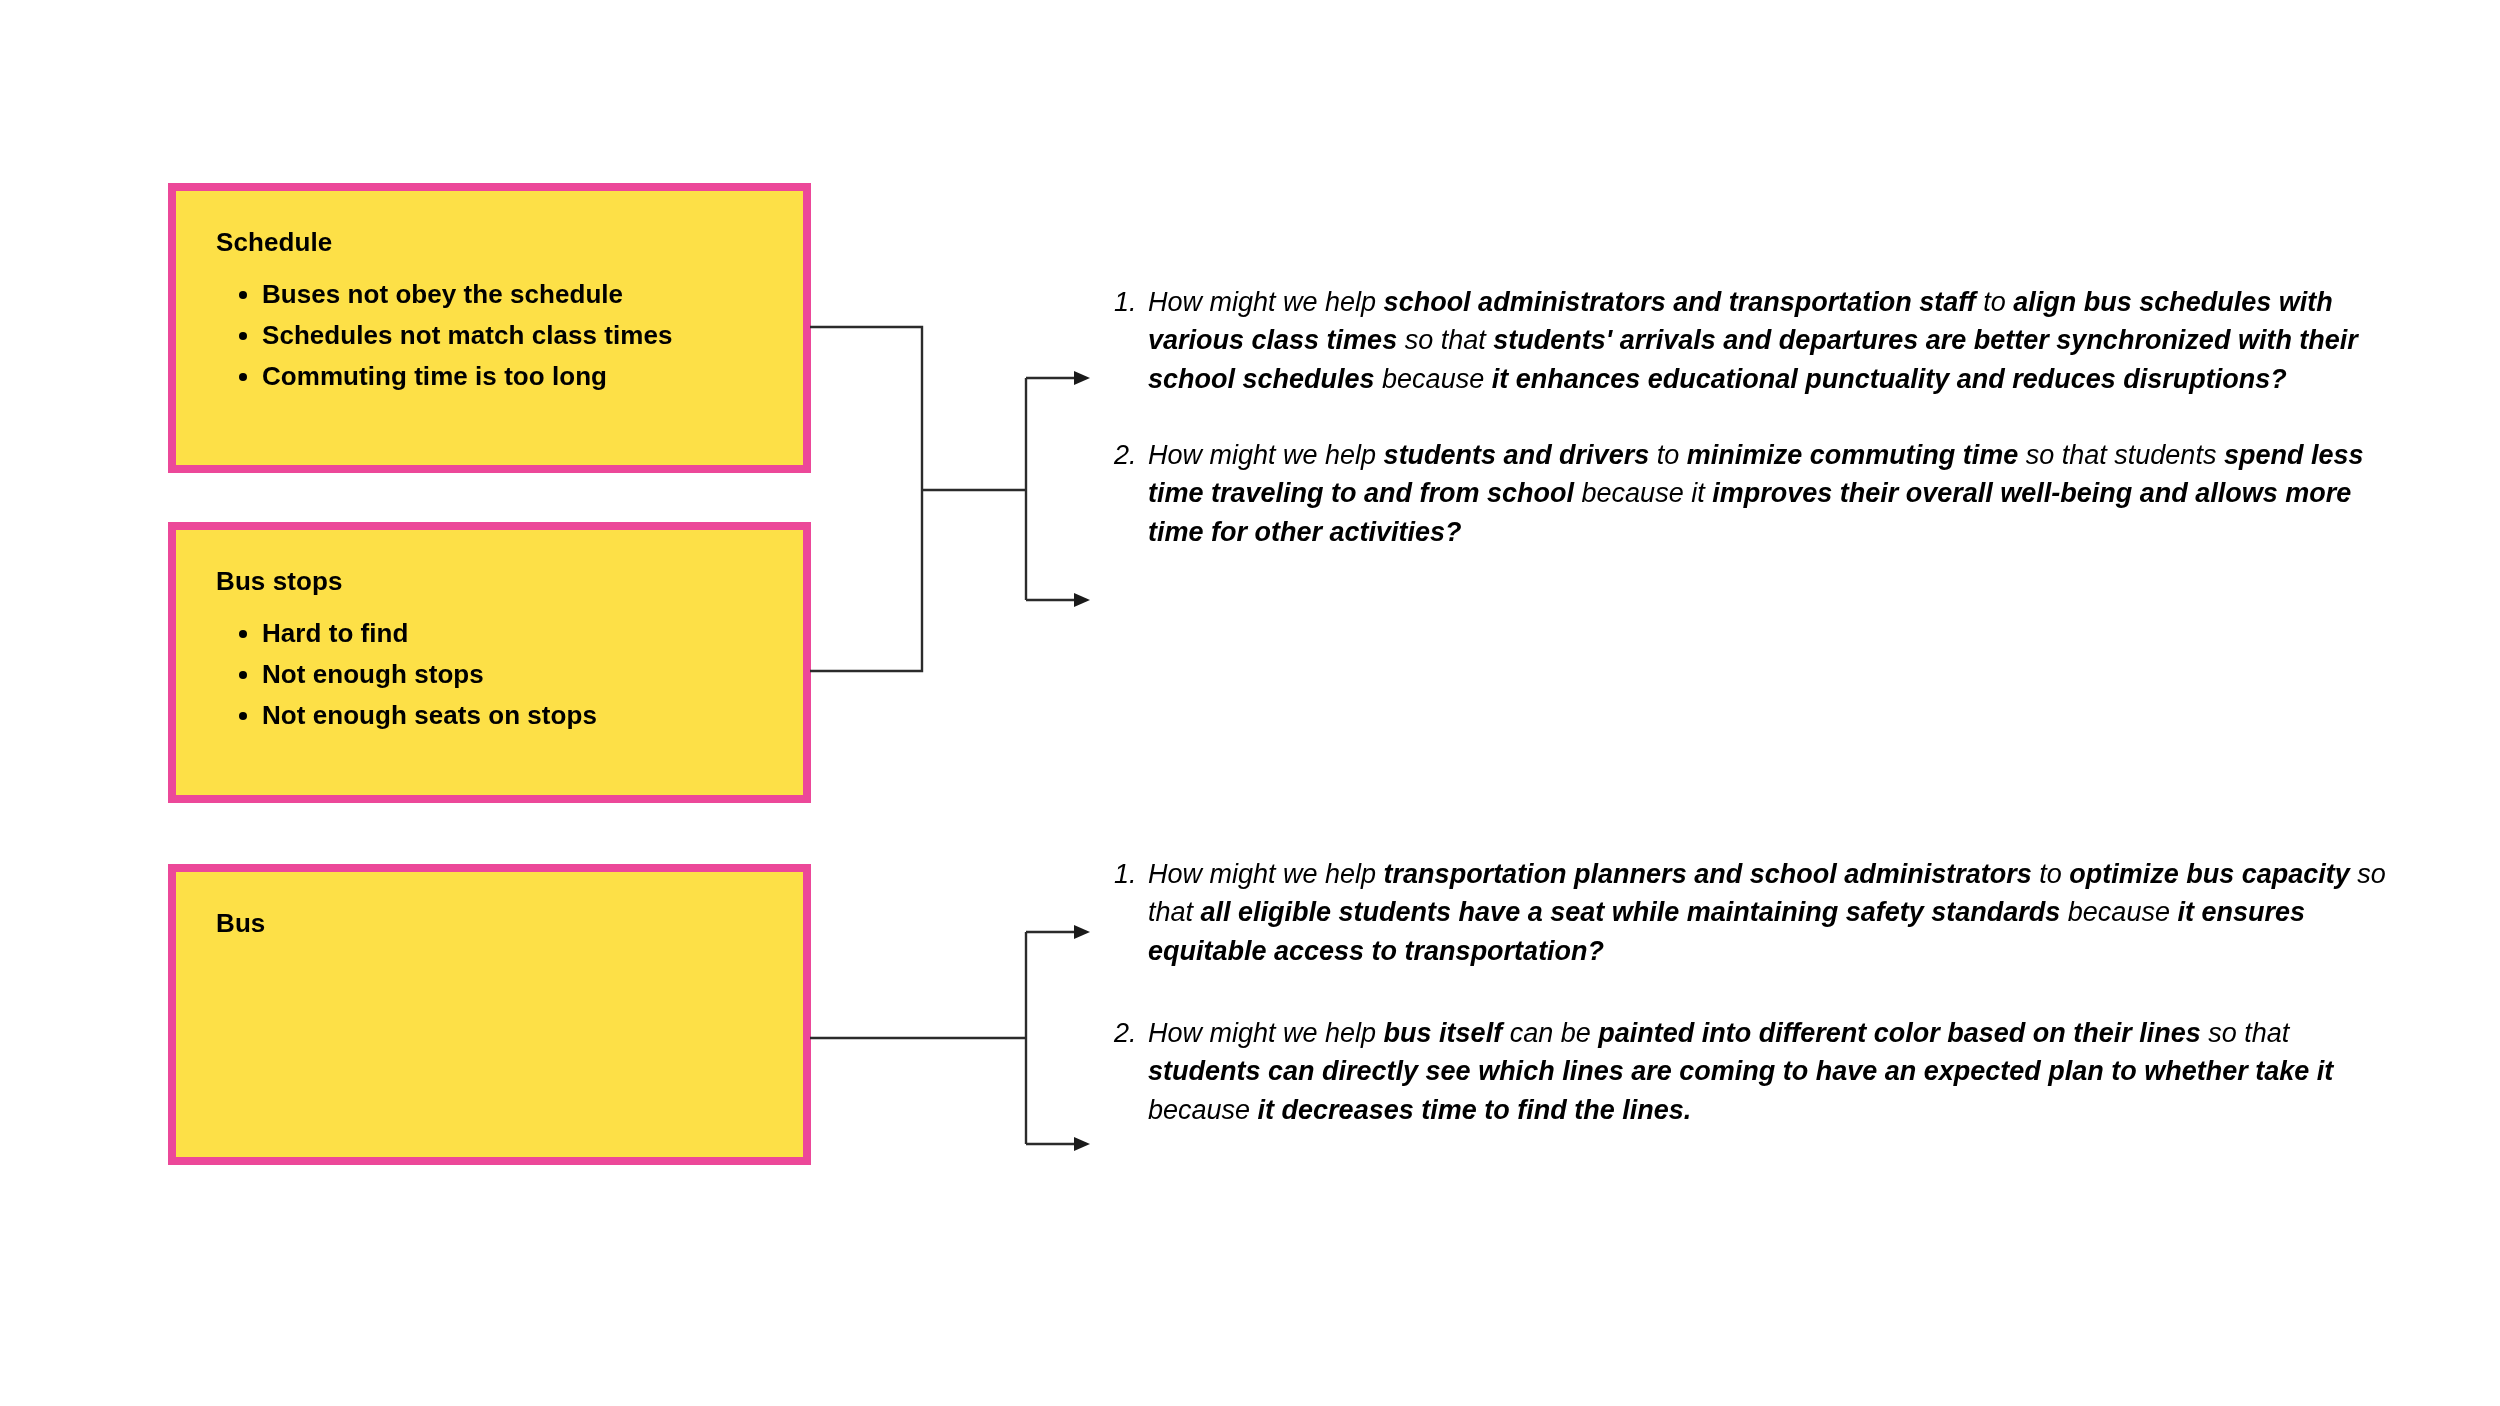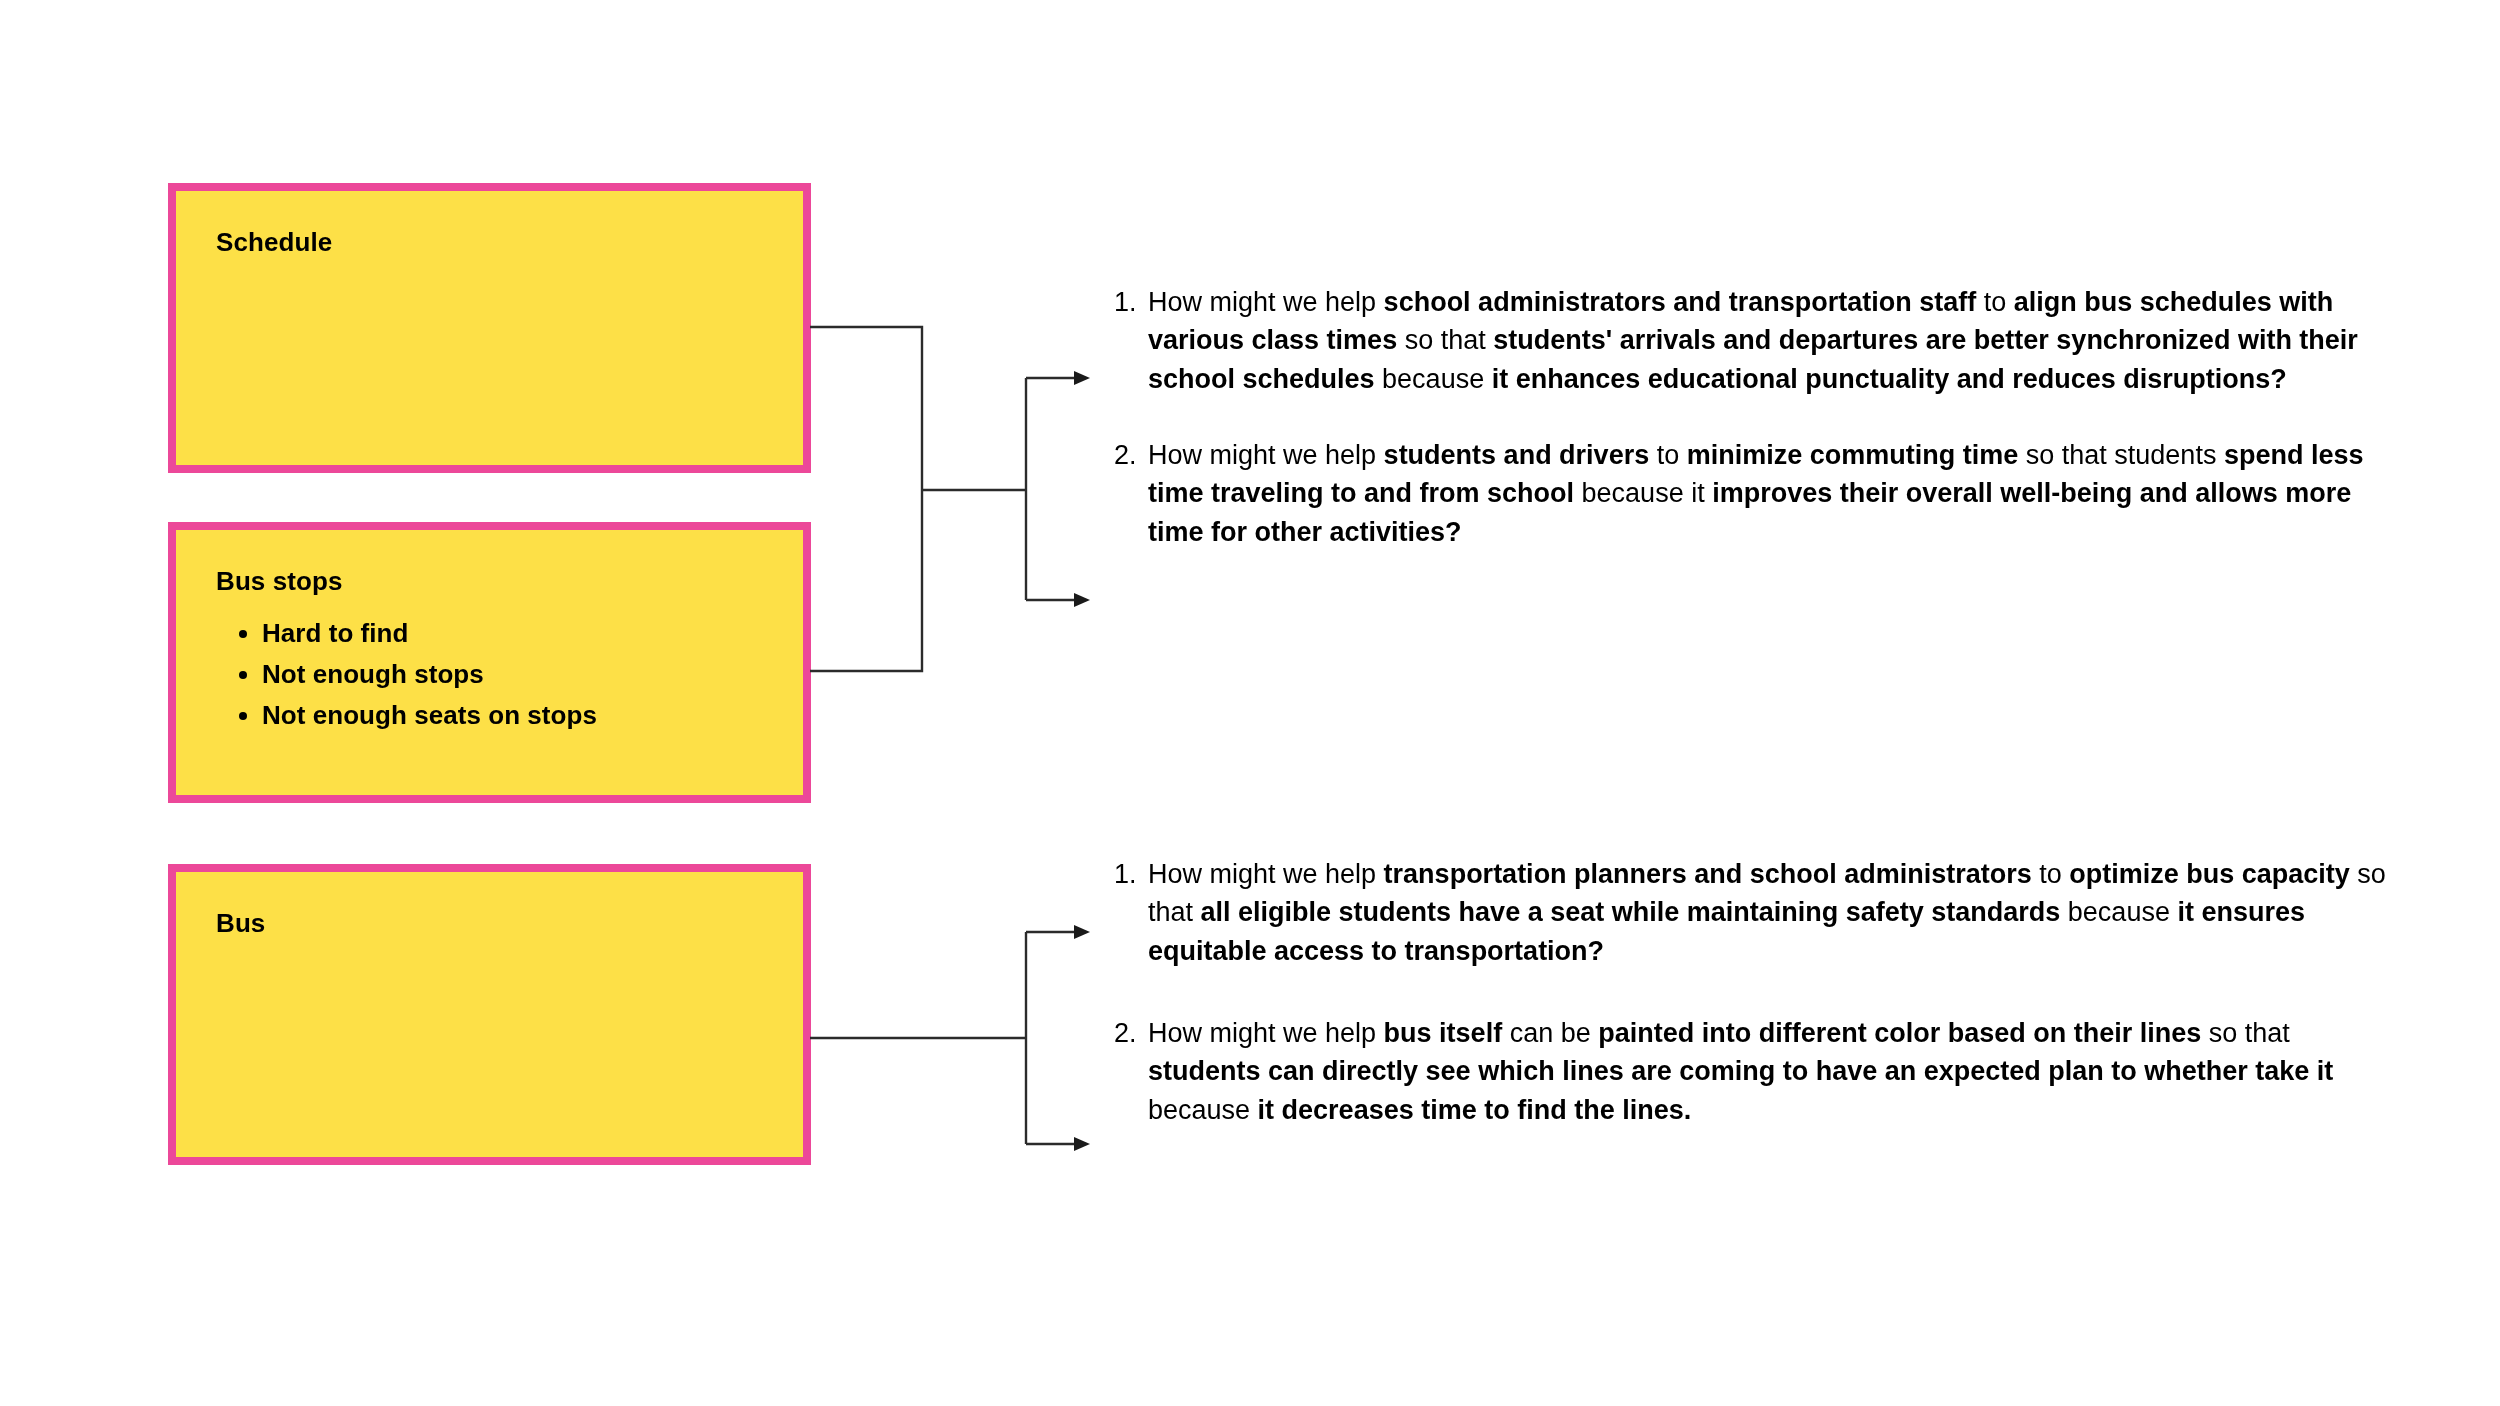--- a/index.html
+++ b/index.html
@@ -68,21 +68,21 @@
     pointer-events: none;
   }
   .conn-line {
     fill: none;
     stroke: #2b2b2b;
     stroke-width: 2.4;
   }
   .arrow-head { fill: #1a1a1a; }
 
   
-  .hmw-group { position: absolute; }
+  .hmw-group { position: absolute; font-style: italic; }
   #hmw-group-top    { left: 1098px; top: 283px;  width: 1300px; }
   #hmw-group-bottom { left: 1098px; top: 855px;  width: 1300px; }
 
   .hmw-list {
     margin: 0;
     padding-left: 46px;
     list-style-type: decimal;
   }
   .hmw-list > li {
     font-size: 27px;
@@ -98,20 +98,25 @@
 
   #hmw-group-bottom .hmw-list > li { margin-bottom: 44px; }
 </style>
 </head>
 <body>
 
 <div id="canvas">
 
   <div class="prob-box" id="box-schedule">
     <div class="box-title">Schedule</div>
+    <ul class="box-list">
+      <li>Buses not obey the schedule</li>
+      <li>Schedules not match class times</li>
+      <li>Commuting time is too long</li>
+    </ul>
   </div>
 
   <div class="prob-box" id="box-busstops">
     <div class="box-title">Bus stops</div>
     <ul class="box-list">
       <li>Hard to find</li>
       <li>Not enough stops</li>
       <li>Not enough seats on stops</li>
     </ul>
   </div>

